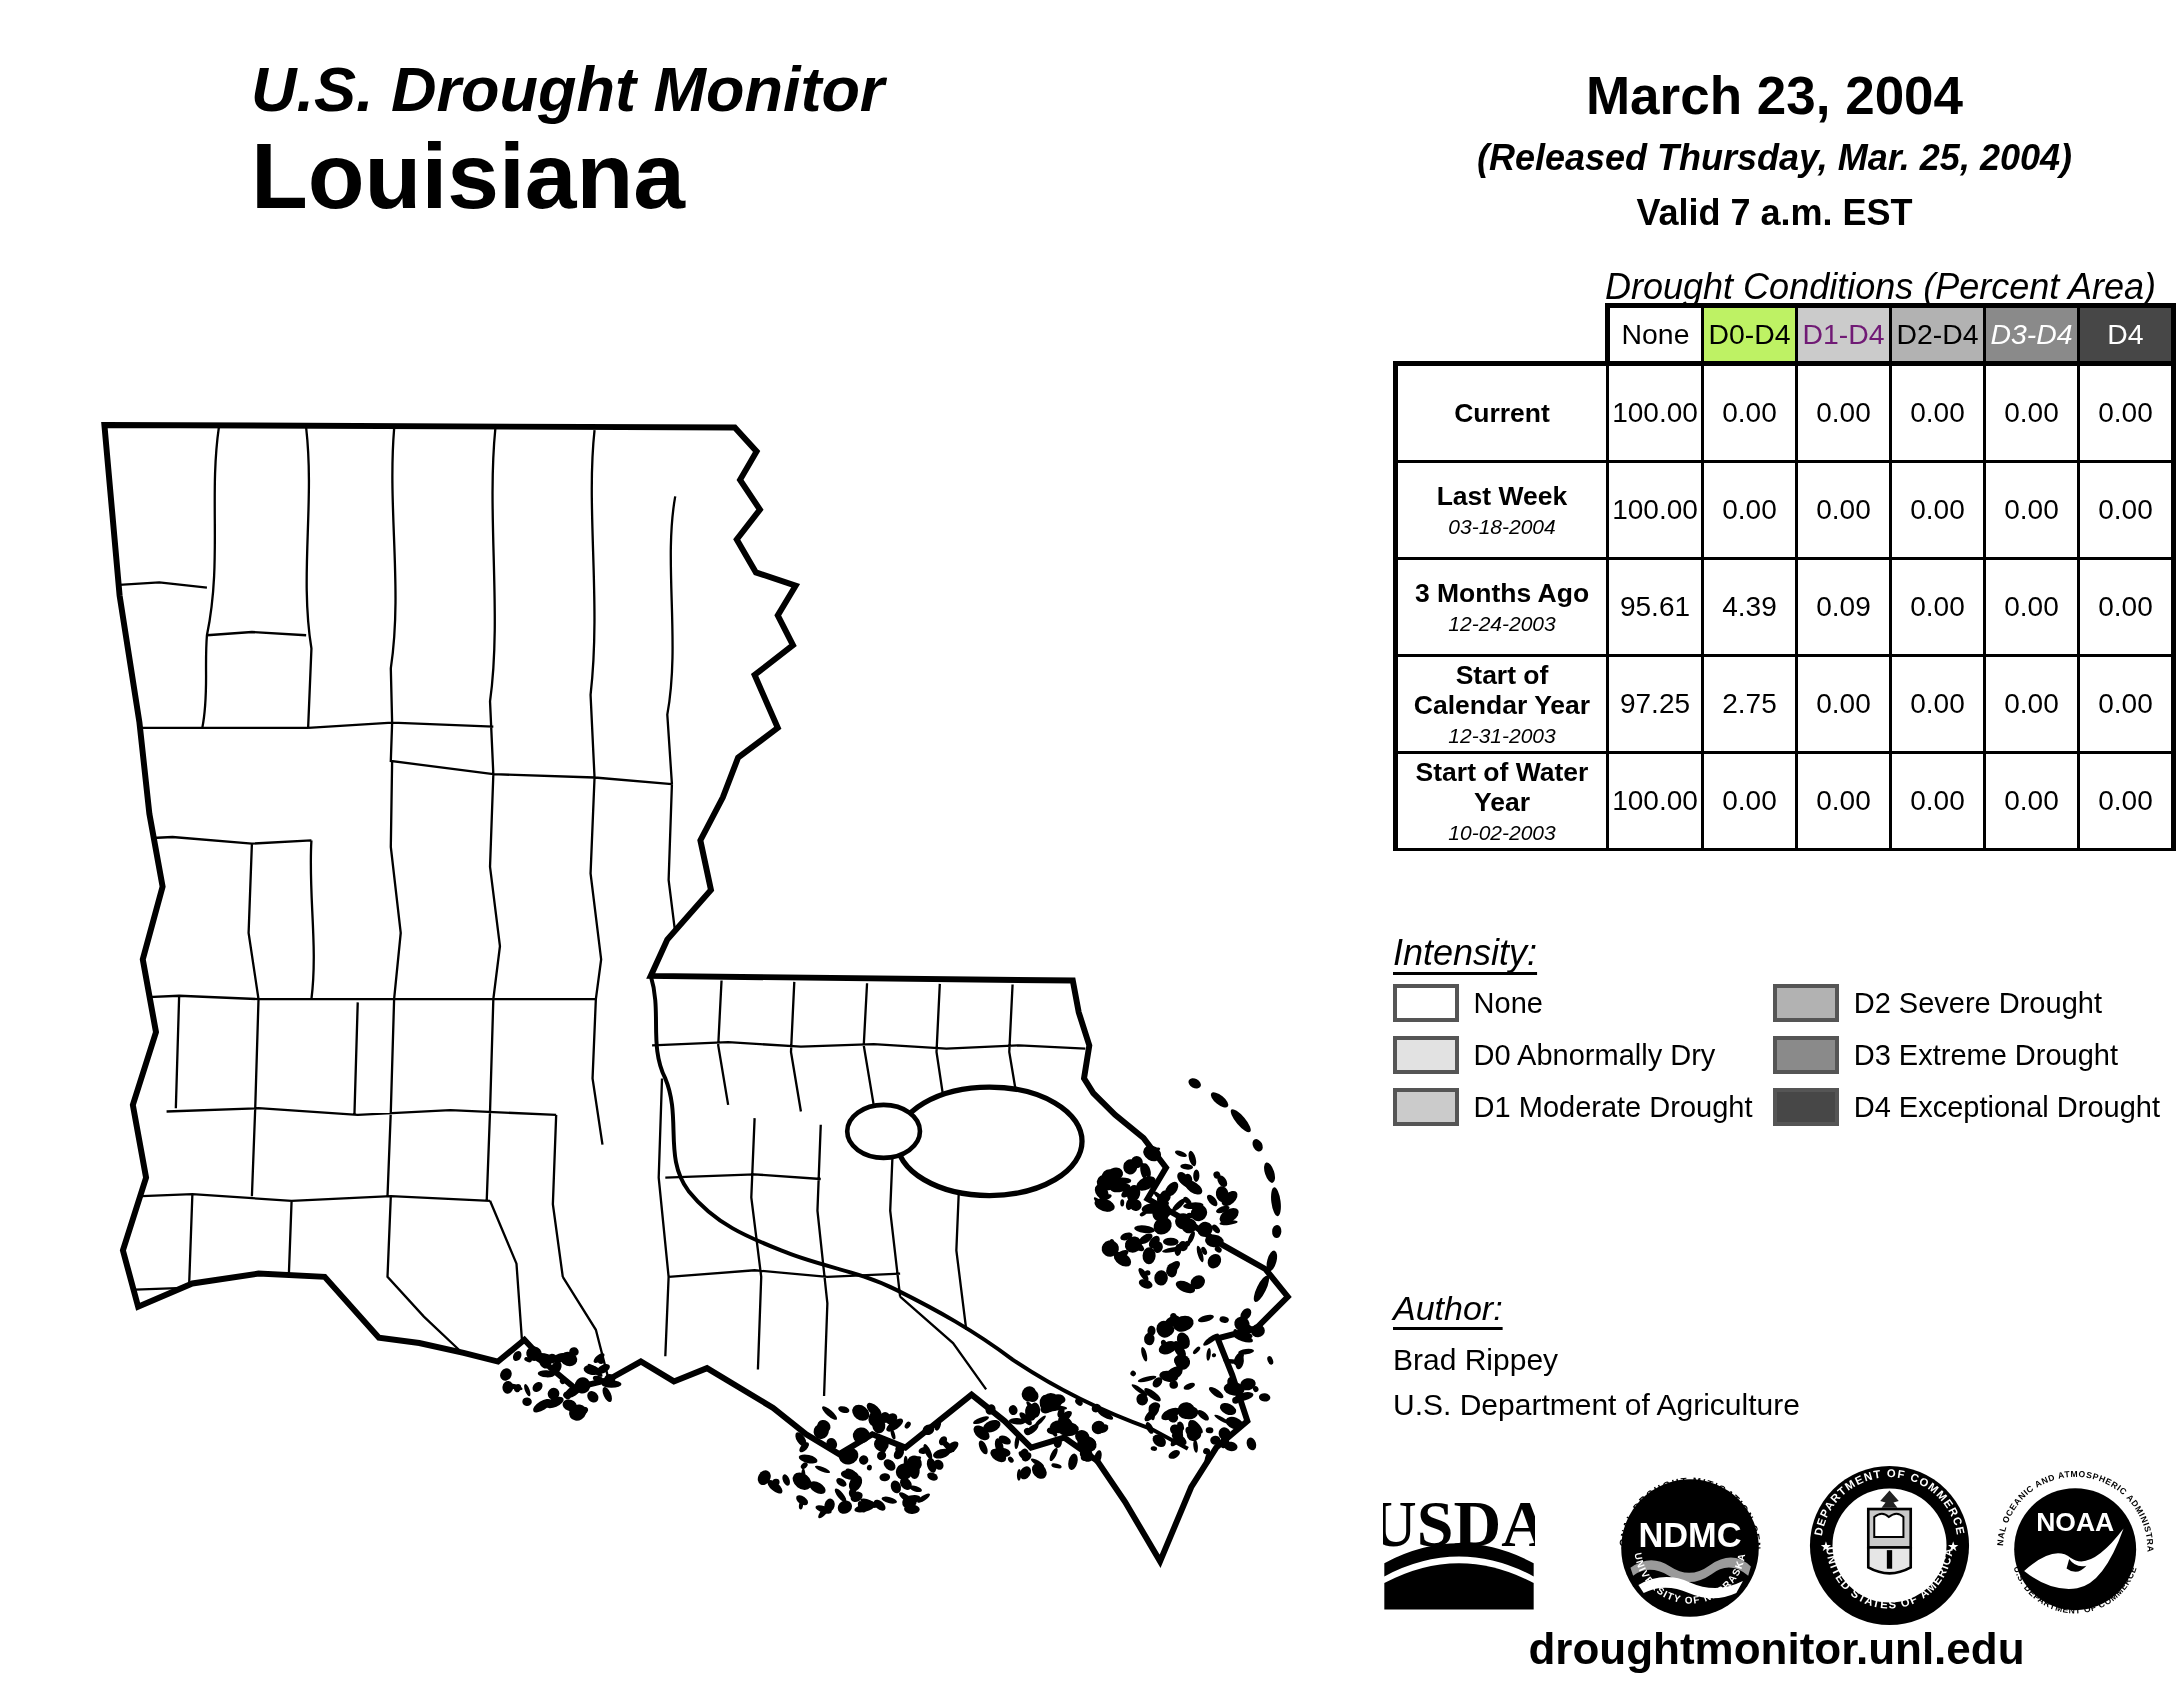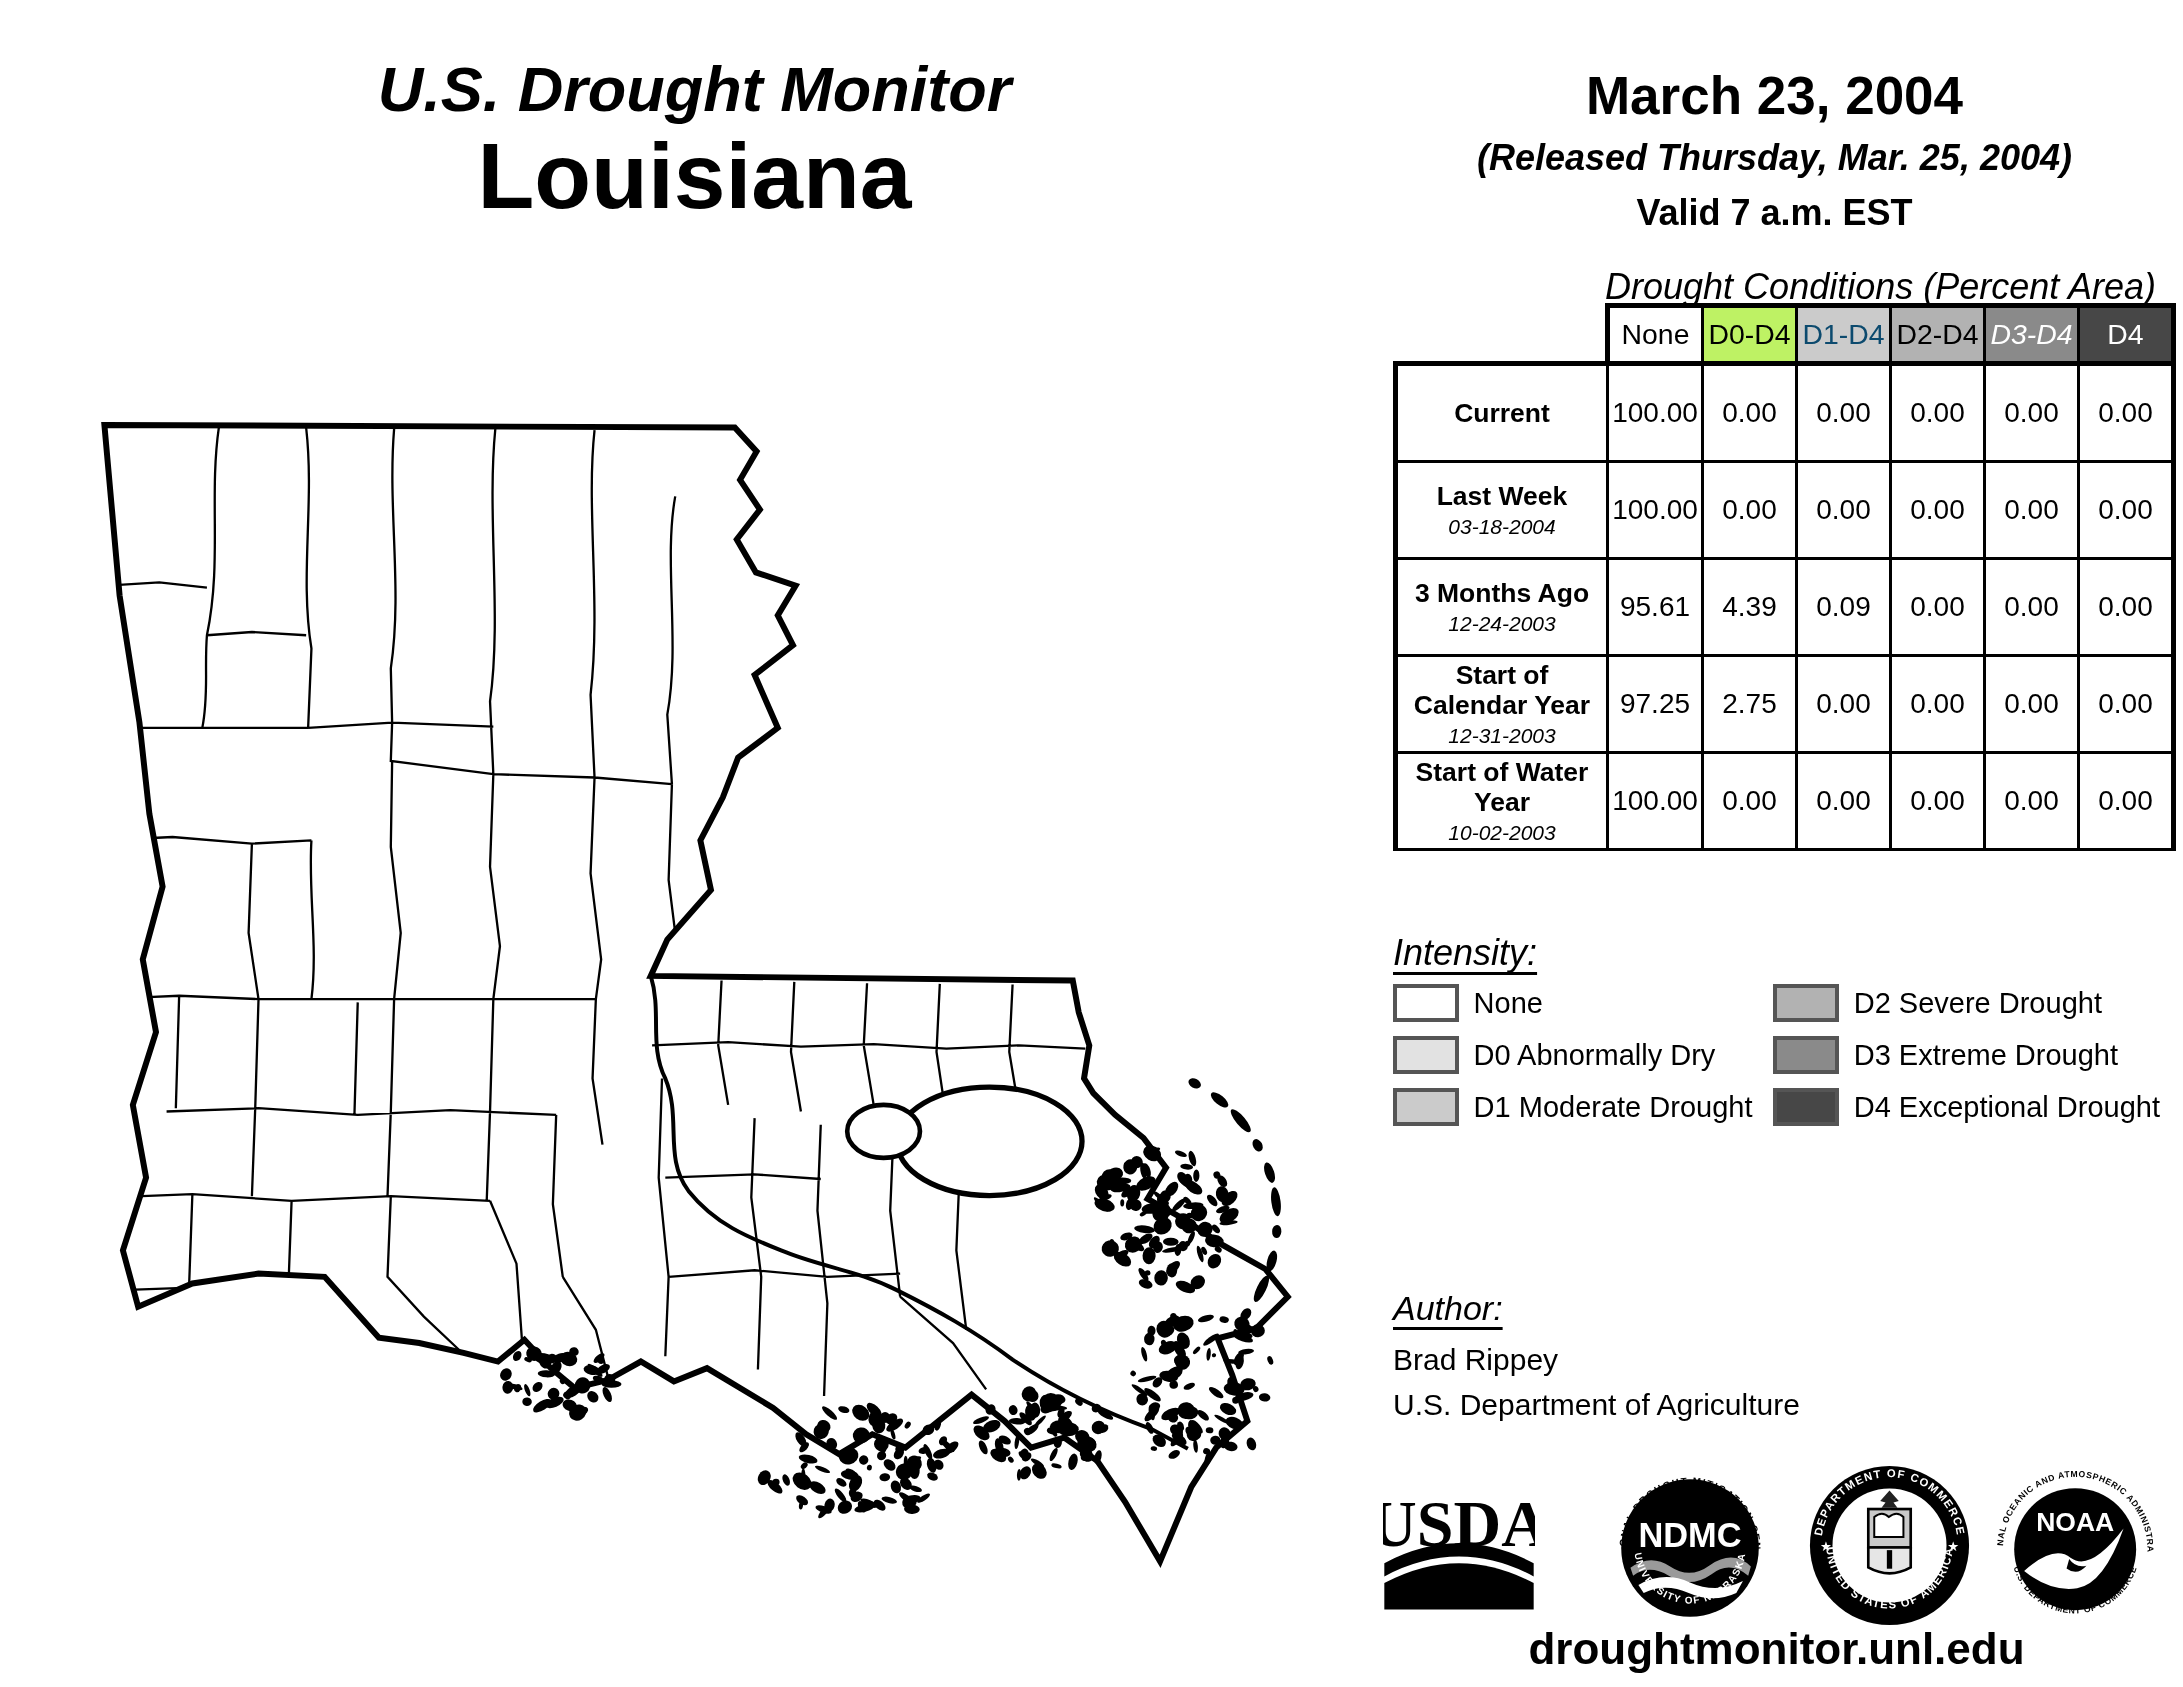--- a/index.html
+++ b/index.html
@@ -1,20 +1,20 @@
 <!DOCTYPE html>
 <html style="font-size:10.6px"><head>
 <meta charset="utf-8">
 <style>
   html,body{margin:0;padding:0;background:#fff;}
   #canvas{position:relative;width:2183px;height:1687px;background:#ffffff;overflow:hidden;
           font-family:"Liberation Sans", sans-serif;color:#000;}
 
   
-  .title-block{position:absolute;left:251px;top:53px;width:887px;text-align:center;}
+  .title-block{position:absolute;left:251px;top:53px;width:887px;text-align:left;}
   .title-line1{font-size:63px;font-weight:bold;font-style:italic;line-height:1.15;}
   .title-line2{font-size:93px;font-weight:bold;line-height:1.05;margin-top:2.6px;}
 
   .date-block{position:absolute;left:1389px;top:69px;width:771px;text-align:center;}
   .date-main{font-size:53px;font-weight:bold;line-height:1.0;}
   .date-released{font-size:36px;font-weight:bold;font-style:italic;margin-top:14.6px;}
   .date-valid{font-size:36px;font-weight:bold;margin-top:13.2px;}
 
   
   .tbl-title{position:absolute;left:1601px;top:266px;width:559px;text-align:center;
@@ -75,21 +75,21 @@
     <div class="date-valid">Valid 7 a.m. EST</div>
   </div>
 
   <div class="tbl-title">Drought Conditions (Percent Area)</div>
   <table class="dm">
     <thead>
       <tr id="dm-head-row">
         <th class="corner"></th>
       <th class="hcell first" style="background: rgb(255, 255, 255); color: rgb(0, 0, 0);">None</th>
           <th class="hcell" style="background: #bef264; color: rgb(0, 0, 0);">D0-D4</th>
-          <th class="hcell" style="background: rgb(203, 203, 203); color: #0c4a6e;">D1-D4</th>
+          <th class="hcell" style="background: rgb(203, 203, 203); color: #701a75;">D1-D4</th>
           <th class="hcell" style="background: rgb(178, 178, 178); color: rgb(0, 0, 0);">D2-D4</th>
           <th class="hcell" style="background: rgb(138, 138, 138); color: rgb(255, 255, 255); font-style: italic;">D3-D4</th>
           <th class="hcell last" style="background: rgb(71, 71, 71); color: rgb(255, 255, 255);">D4</th>
         </tr>
     </thead>
     <tbody id="dm-body">
         <tr class="first ">
           <td class="lcell">
             <div class="rl">Current</div>
           </td>

